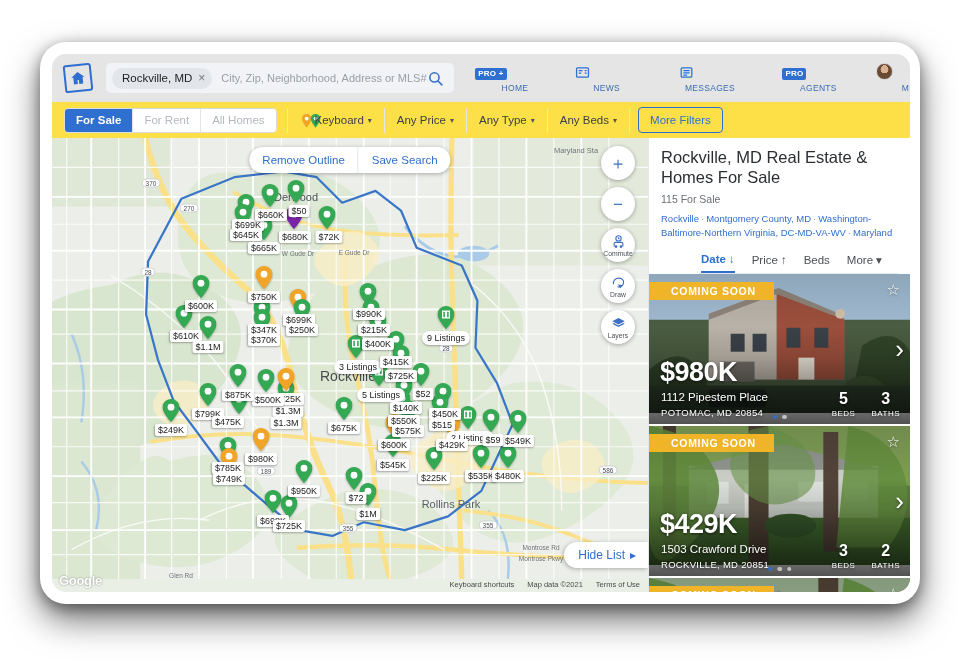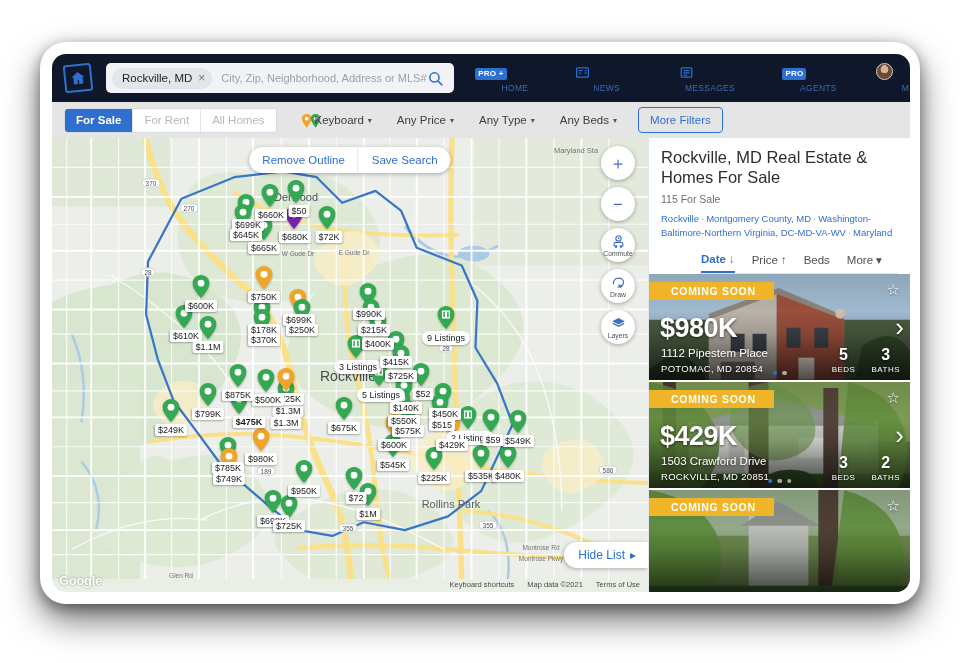--- a/index.html
+++ b/index.html
@@ -28,21 +28,21 @@
     position: relative;
     display: flex;
     flex-direction: column;
   }
 
   
   .topnav {
     height: 48px;
     display: flex; align-items: center;
     padding: 0 10px 0 12px;
-    background: #0f172a;
+    background: #e5e5e5;
     flex-shrink: 0;
   }
   .logo-home {
     width: 28px; height: 28px;
     border: 2.5px solid #2f6fd0;
     border-radius: 3px;
     display: flex; align-items: center; justify-content: center;
     transform: rotate(-6deg);
     flex-shrink: 0;
   }
@@ -110,21 +110,21 @@
   .brand-text { line-height: 1.02; }
   .brand-text div {
     color: #e3242b; font-size: 14.5px; font-weight: bold;
     letter-spacing: -.2px;
   }
 
   
   .filterbar {
     height: 36px; display: flex; align-items: center;
     padding: 0 0 0 12px; gap: 0;
-    background: #e5e5e5;
+    background: #fde047;
     flex-shrink: 0;
   }
   .seg { display: flex; border: 1px solid #d8dce1; border-radius: 4px; overflow: hidden; height: 25px; }
   .seg > div {
     display: flex; align-items: center; padding: 0 11px;
     font-size: 11.5px; color: #b4b9c0; cursor: pointer;
     border-right: 1px solid #e2e5ea;
     background: #fff;
   }
   .seg > div:last-child { border-right: none; }
@@ -247,21 +247,21 @@
     margin-left: 38px;
   }
   .sorts > div {
     font-size: 11.5px; color: #4b5055; padding: 4px 0 6px 0;
     cursor: pointer; display: flex; align-items: center; gap: 3px;
   }
   .sorts > div.on { color: #2f6fd0; border-bottom: 2.5px solid #2f6fd0; font-weight: bold; }
 
   .cards { flex: 1; overflow: hidden; }
   .card {
-    position: relative; height: 108px; width: 100%;
+    position: relative; height: 152px; width: 100%;
     overflow: hidden;
     border-bottom: 2px solid #fff;
   }
   .card-photo { position: absolute; inset: 0; }
   .card-shade {
     position: absolute; inset: 0;
     background: linear-gradient(to bottom, rgba(0,0,0,.10) 0%, rgba(0,0,0,0) 35%, rgba(0,0,0,.12) 55%, rgba(0,0,0,.68) 100%);
   }
   .ribbon {
     position: absolute; left: 0; top: 8px;
@@ -598,21 +598,21 @@
                 <circle cx="8.5" cy="8.2" r="3.4" fill="#fff"></circle>
               </svg>
             </div>
             <div class="plabel" style="left: 212px; top: 153px;">$750K</div>
             <div class="pin" style="left: 210px; top: 184px;">
               <svg width="17" height="23" viewBox="0 0 17 23">
                 <path d="M8.5 0C3.8 0 0 3.7 0 8.2 0 14 8.5 23 8.5 23S17 14 17 8.2C17 3.7 13.2 0 8.5 0z" fill="#34a853"></path>
                 <circle cx="8.5" cy="8.2" r="3.4" fill="#fff"></circle>
               </svg>
             </div>
-            <div class="plabel" style="left: 212px; top: 186px;">$178K</div>
+            <div class="plabel" style="left: 212px; top: 186px;">$347K</div>
             <div class="pin" style="left: 210px; top: 194px;">
               <svg width="17" height="23" viewBox="0 0 17 23">
                 <path d="M8.5 0C3.8 0 0 3.7 0 8.2 0 14 8.5 23 8.5 23S17 14 17 8.2C17 3.7 13.2 0 8.5 0z" fill="#34a853"></path>
                 <circle cx="8.5" cy="8.2" r="3.4" fill="#fff"></circle>
               </svg>
             </div>
             <div class="plabel" style="left: 212px; top: 196px;">$370K</div>
             <div class="pin" style="left: 246px; top: 174px;">
               <svg width="17" height="23" viewBox="0 0 17 23">
                 <path d="M8.5 0C3.8 0 0 3.7 0 8.2 0 14 8.5 23 8.5 23S17 14 17 8.2C17 3.7 13.2 0 8.5 0z" fill="#f0a428"></path>
@@ -751,21 +751,21 @@
                 <circle cx="8.5" cy="8.2" r="3.4" fill="#fff"></circle>
               </svg>
             </div>
             <div class="plabel" style="left: 156px; top: 270px;">$799K</div>
             <div class="pin" style="left: 187px; top: 276px;">
               <svg width="17" height="23" viewBox="0 0 17 23">
                 <path d="M8.5 0C3.8 0 0 3.7 0 8.2 0 14 8.5 23 8.5 23S17 14 17 8.2C17 3.7 13.2 0 8.5 0z" fill="#34a853"></path>
                 <circle cx="8.5" cy="8.2" r="3.4" fill="#fff"></circle>
               </svg>
             </div>
-            <div class="plabel" style="left: 197px; top: 278px; font-weight: bold;">$475K</div>
+            <div class="plabel" style="left: 176px; top: 278px;">$475K</div>
             <div class="pin" style="left: 119px; top: 284px;">
               <svg width="17" height="23" viewBox="0 0 17 23">
                 <path d="M8.5 0C3.8 0 0 3.7 0 8.2 0 14 8.5 23 8.5 23S17 14 17 8.2C17 3.7 13.2 0 8.5 0z" fill="#34a853"></path>
                 <circle cx="8.5" cy="8.2" r="3.4" fill="#fff"></circle>
               </svg>
             </div>
             <div class="plabel" style="left: 119px; top: 286px;">$249K</div>
             <div class="pin" style="left: 176px; top: 322px;">
               <svg width="17" height="23" viewBox="0 0 17 23">
                 <path d="M8.5 0C3.8 0 0 3.7 0 8.2 0 14 8.5 23 8.5 23S17 14 17 8.2C17 3.7 13.2 0 8.5 0z" fill="#34a853"></path>

